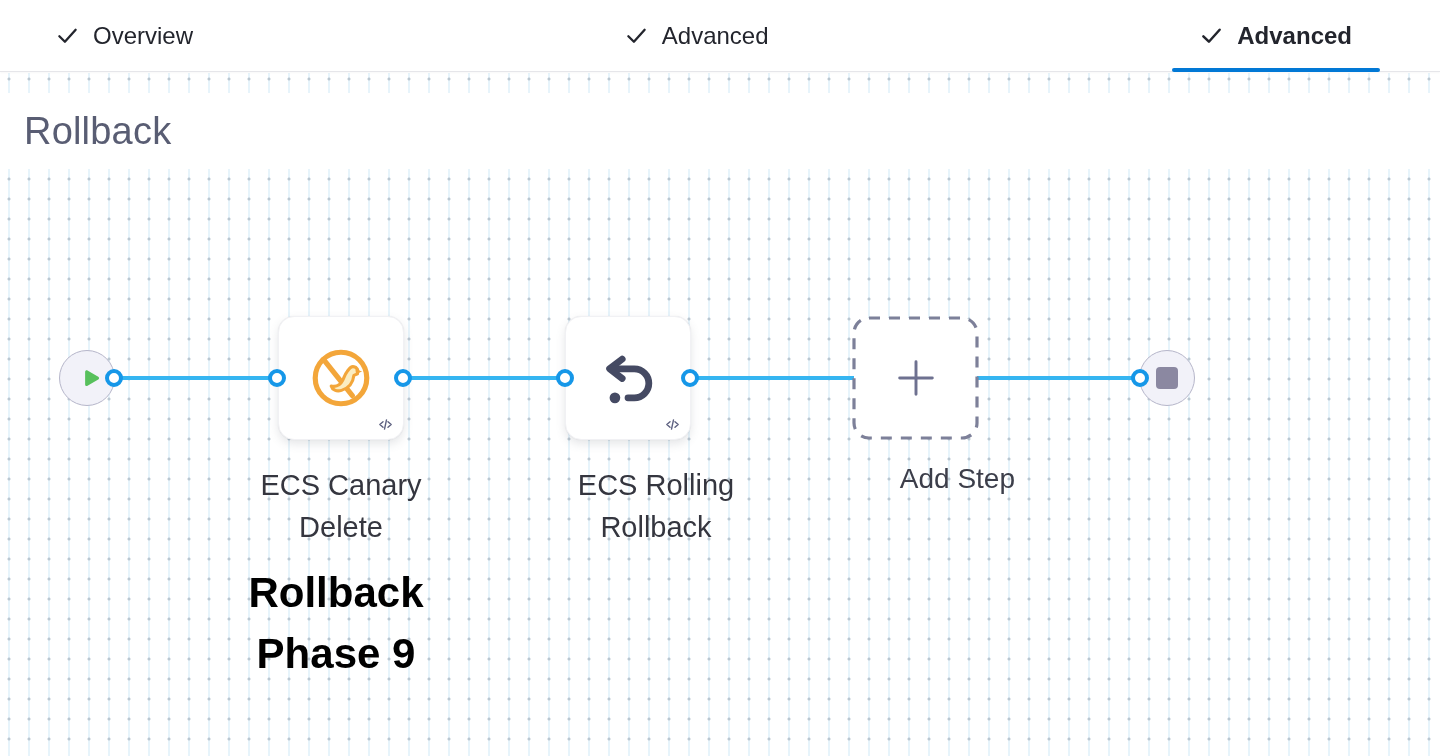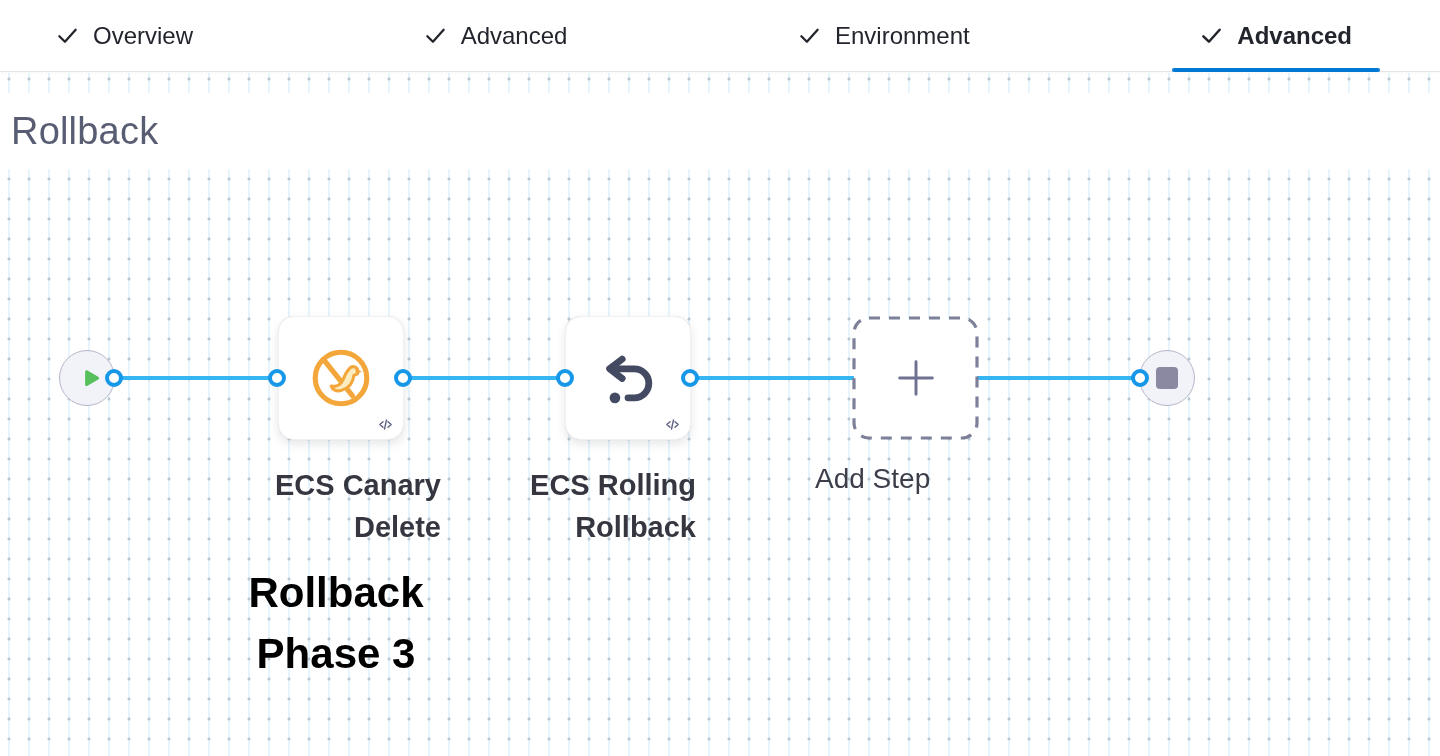--- a/index.html
+++ b/index.html
@@ -34,21 +34,21 @@
       radial-gradient(circle, #bac7d1 1.4px, transparent 1.7px),
       linear-gradient(to right, #e7f4fb 1.6px, transparent 1.6px);
     background-size: 20px 20px, 20px 100%;
     background-position: -1px -4px, 8px 0;
   }
   .section-band {
     position: absolute; top: 20px; left: 0; width: 1440px; height: 76px;
     background: #ffffff; display: flex; align-items: center;
   }
   .section-title {
-    font-size: 38px; font-weight: 500; color: #595d73; padding-left: 11px;
+    font-size: 38px; font-weight: 500; color: #595d73; padding-left: 24px;
     letter-spacing: 0.2px;
   }
 
   
   .connector-line {
     position: absolute; top: 303px; left: 110px; width: 1035px; height: 4px;
     background: #35b5f1; z-index: 1;
   }
   .node {
     position: absolute; width: 56px; height: 56px; border-radius: 50%;
@@ -75,27 +75,27 @@
   .step-card .code-icon { position: absolute; right: 9px; bottom: 6px; display: flex; }
 
   .add-step {
     position: absolute; top: 243px; left: 852px; width: 127px; height: 124px;
     z-index: 2; cursor: pointer; display: flex; align-items: center; justify-content: center;
   }
   .add-step .dash-rect { position: absolute; inset: 0; }
   .add-step .plus-icon { position: relative; display: flex; }
 
   .step-label {
-    position: absolute; top: 391px; width: 200px; text-align: right;
-    font-size: 29px; font-weight: 700; color: #35363f; line-height: 42px; z-index: 3;
+    position: absolute; top: 391px; width: 200px; text-align: center;
+    font-size: 29px; font-weight: 400; color: #35363f; line-height: 42px; z-index: 3;
   }
   .step-label.l1 { left: 241px; }
-  .step-label.l2 { left: 496px; }
+  .step-label.l2 { left: 556px; }
   .add-step-label {
-    position: absolute; top: 390px; left: 815px; width: 200px; text-align: left;
+    position: absolute; top: 390px; left: 815px; width: 200px; text-align: right;
     font-size: 28px; font-weight: 500; color: #3c3e4a; z-index: 3;
   }
   .annotation {
     position: absolute; top: 489px; width: 300px; text-align: center;
     font-size: 42px; font-weight: 700; color: #000000; line-height: 61px; z-index: 5;
   }
   .annotation.a1 { left: 186px; }
   .annotation.a2 { left: 481px; }
 </style>
 </head>
@@ -110,28 +110,20 @@
     </span>
     <span class="tab-label">Overview</span>
   </div>
   <div class="tab">
     <span class="check-icon">
       <svg viewBox="0 0 24 24" width="23" height="23">
           <path d="M3.5 12.8l5.8 5.7L20.5 6" fill="none" stroke="currentColor" stroke-width="2.4" stroke-linecap="round" stroke-linejoin="round"></path>
         </svg>
     </span>
     <span class="tab-label">Advanced</span>
-  </div>
-  <div class="tab">
-    <span class="check-icon">
-      <svg viewBox="0 0 24 24" width="23" height="23">
-          <path d="M3.5 12.8l5.8 5.7L20.5 6" fill="none" stroke="currentColor" stroke-width="2.4" stroke-linecap="round" stroke-linejoin="round"></path>
-        </svg>
-    </span>
-    <span class="tab-label">Environment</span>
   </div>
   <div class="tab active">
     <span class="check-icon">
       <svg viewBox="0 0 24 24" width="23" height="23">
           <path d="M3.5 12.8l5.8 5.7L20.5 6" fill="none" stroke="currentColor" stroke-width="2.6" stroke-linecap="round" stroke-linejoin="round"></path>
         </svg>
     </span>
     <span class="tab-label">Advanced</span>
   </div>
 </header>
@@ -204,15 +196,15 @@
   </div>
 
   <div class="node end">
     <span class="stop-square"></span>
   </div>
 
   <div class="step-label l1">ECS Canary Delete</div>
   <div class="step-label l2">ECS Rolling Rollback</div>
   <div class="add-step-label">Add Step</div>
 
-  <div class="annotation a1">Rollback Phase 3</div>
+  <div class="annotation a1">Rollback Phase 9</div>
 
 </div>
 
 </body></html>

